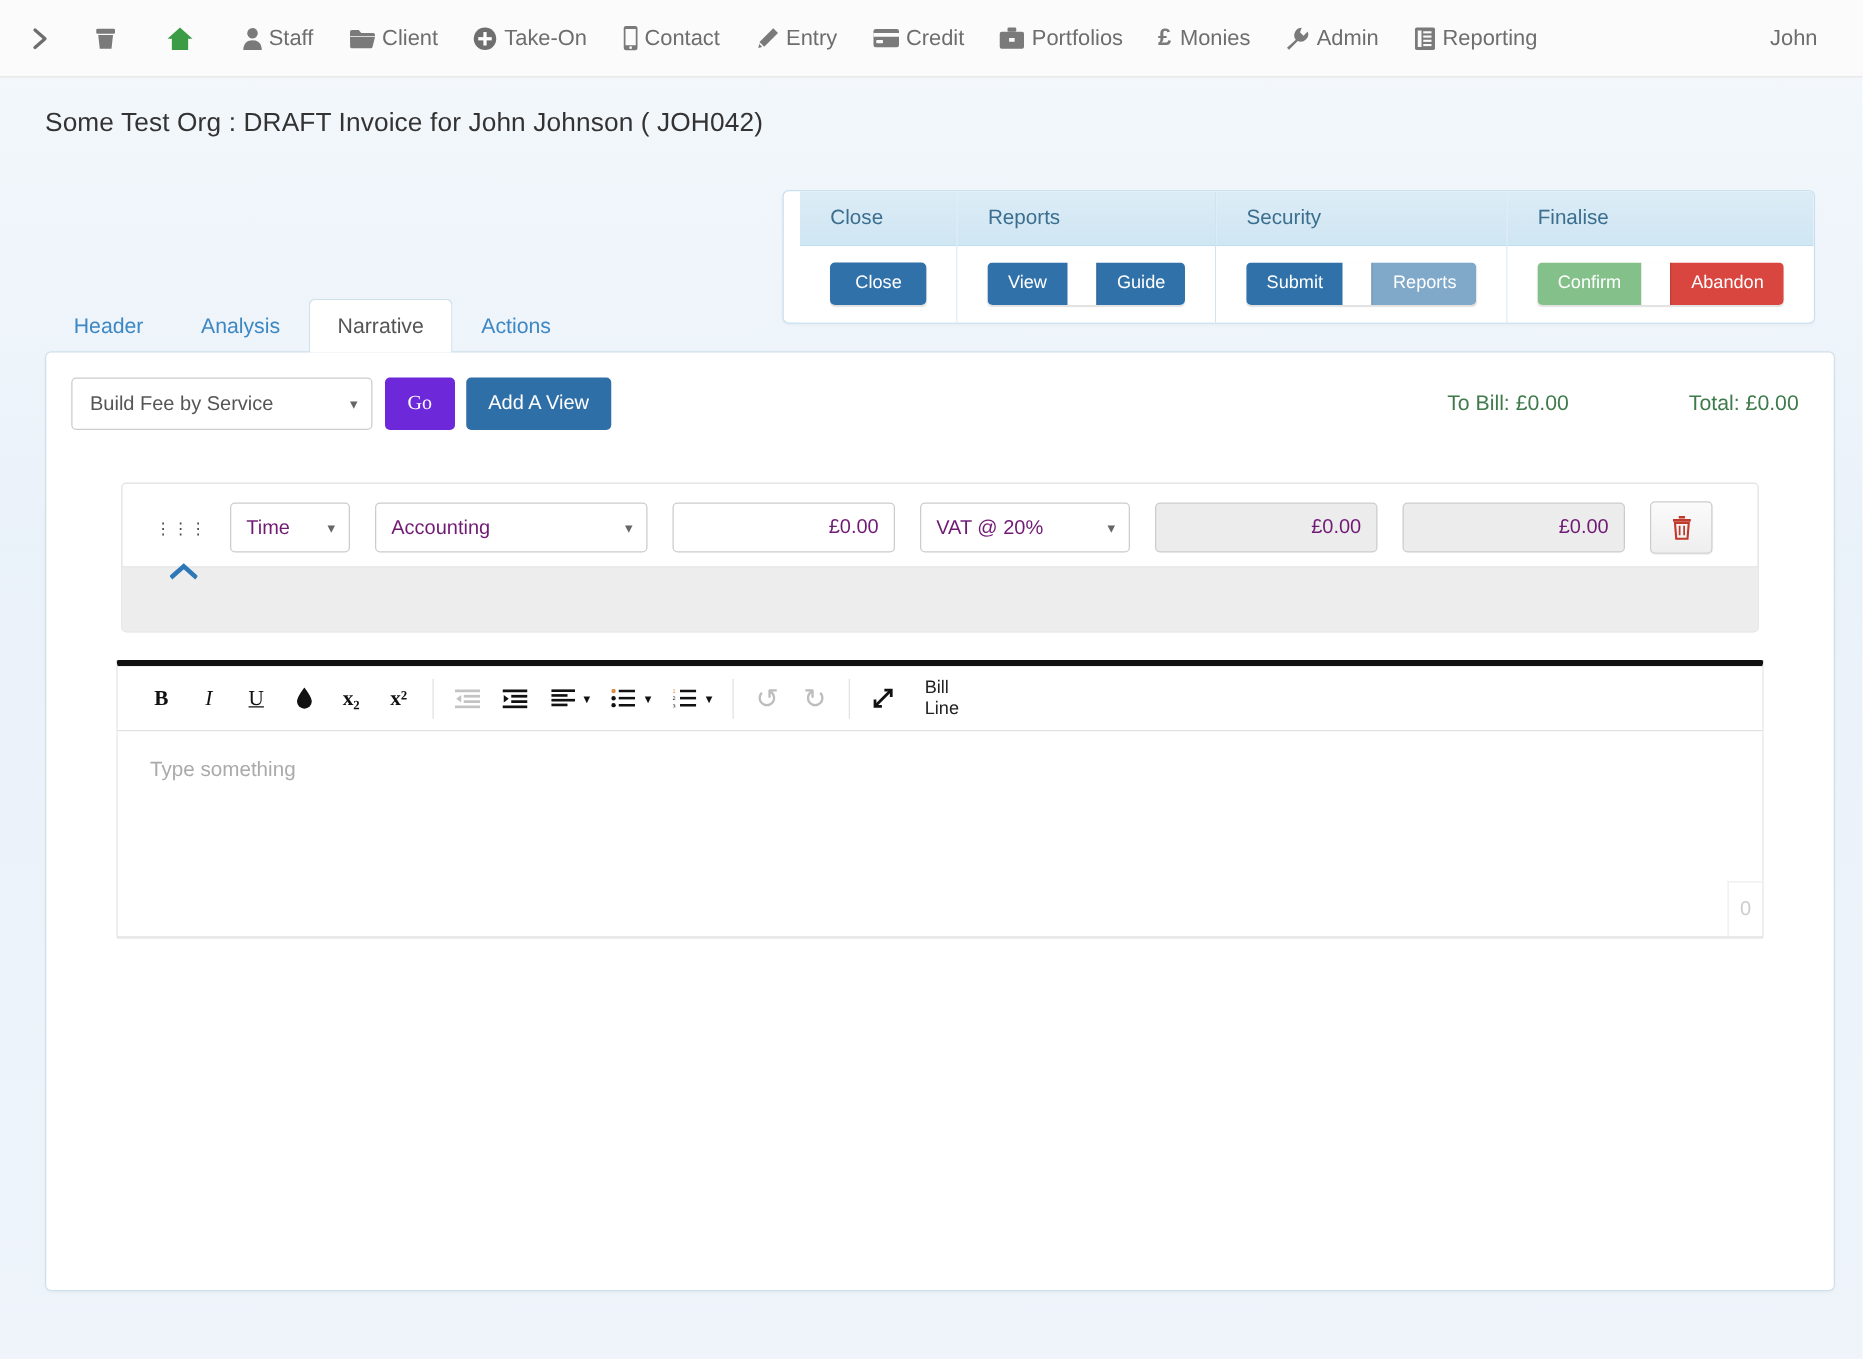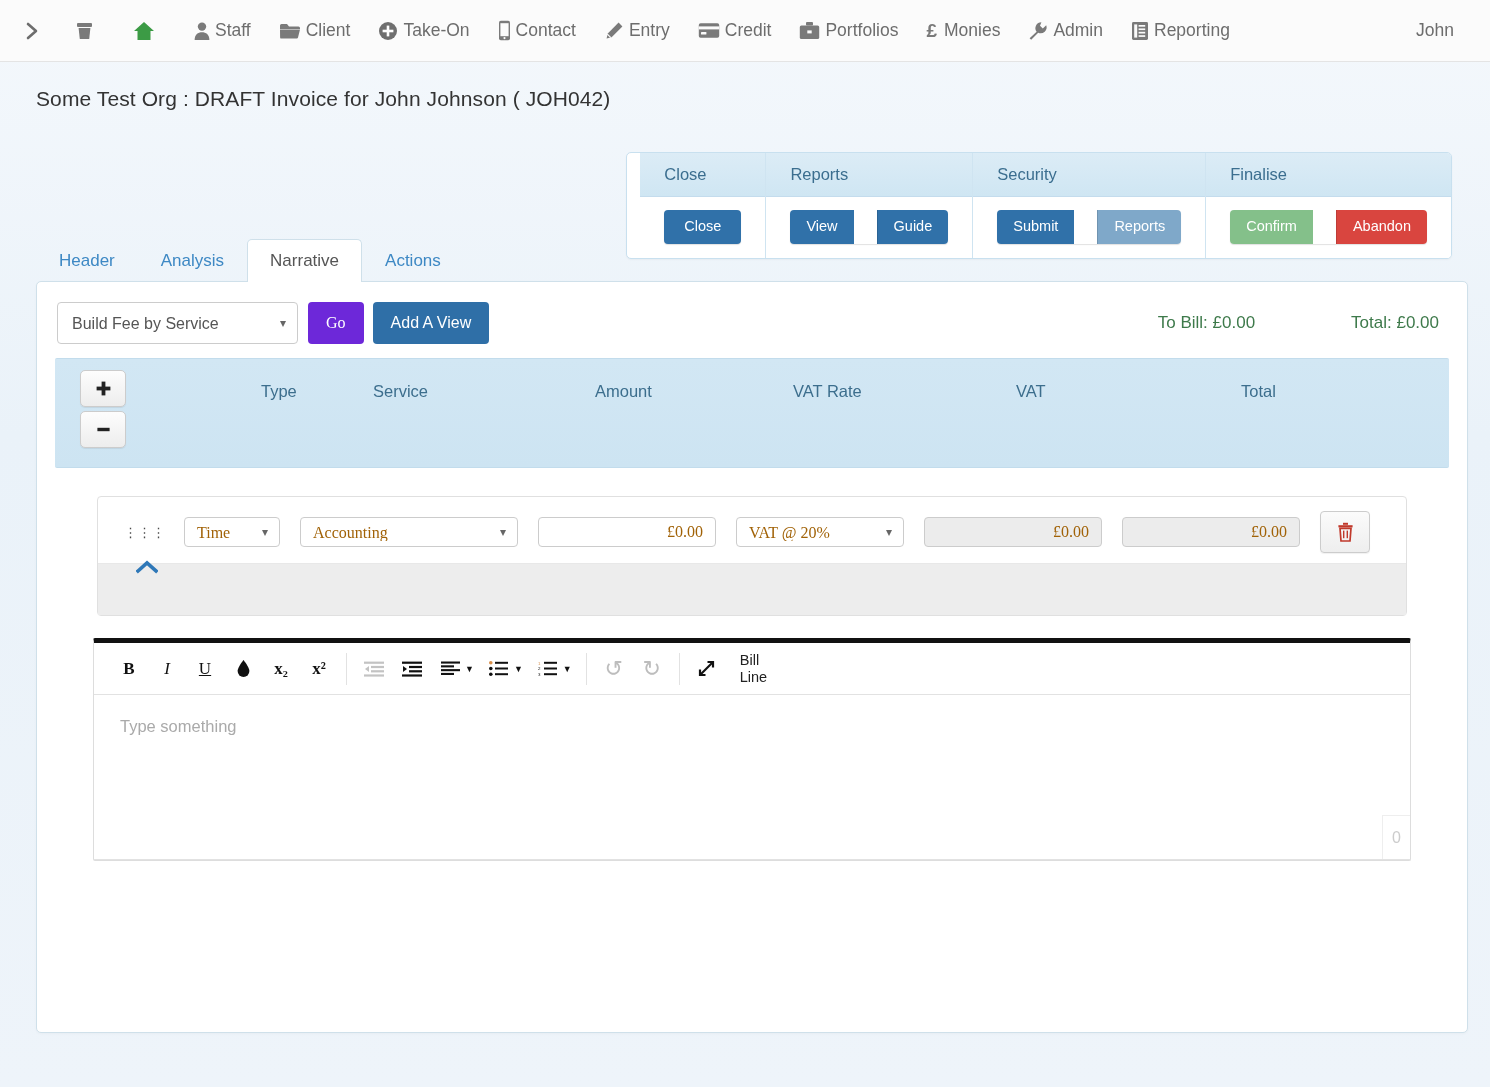--- a/index.html
+++ b/index.html
@@ -267,26 +267,26 @@
     color: #4a4a4a; font-size: 13px; letter-spacing: 1px;
     line-height: 5px; margin-left: 10px; width: 20px;
     cursor: grab;
   }
   .dots span { display: block; }
   .chev-up {
     position: absolute; left: 22px; top: 30px;
     color: #3178b8; font-size: 18px; cursor: pointer; line-height: 1;
   }
   .fld {
-    height: 30px;
+    height: 40px;
     border: 1px solid #cccccc;
     border-radius: 4px;
     font-size: 16px;
-    color: #a16207;
-    font-family: Liberation Serif, serif;
+    color: #701a75;
+    font-family: Liberation Sans, sans-serif;
     background: #fff;
     padding: 0 12px;
   }
   .fld.ro { background: #ececec; }
   .fld.num { text-align: right; }
   .sel-sm { width: 96px; padding-right: 26px; }
   .sel-md { width: 218px; padding-right: 26px; }
   .sel-vat { width: 168px; padding-right: 26px; }
   .sel-native {
     appearance: none; -webkit-appearance: none;
@@ -564,41 +564,20 @@
     </span>
     <button class="btn-go">Go</button>
     <button class="btn-addline">Add A View</button>
 
     <div class="totals">
       <span class="total-chunk">To Bill: £0.00</span>
       <span class="total-chunk">Total: £0.00</span>
     </div>
   </div>
 
-  <div class="thead">
-    <div class="plusminus">
-      <div class="pm-btn">
-        <svg class="ico" width="17" height="17" viewBox="0 0 17 17">
-            <rect x="6.6" y="1.6" width="3.8" height="13.8" fill="#222"></rect>
-            <rect x="1.6" y="6.6" width="13.8" height="3.8" fill="#222"></rect>
-          </svg>
-      </div>
-      <div class="pm-btn">
-        <svg class="ico" width="17" height="17" viewBox="0 0 17 17">
-            <rect x="2.4" y="6.8" width="12.2" height="3.4" fill="#222"></rect>
-          </svg>
-      </div>
-    </div>
-    <div class="th" style="left:206px;">Type</div>
-    <div class="th" style="left:318px;">Service</div>
-    <div class="th" style="left:540px;">Amount</div>
-    <div class="th" style="left:738px;">VAT Rate</div>
-    <div class="th" style="left:961px;">VAT</div>
-    <div class="th" style="left:1186px;">Total</div>
-  </div>
 
   <div class="lines">
     <div class="line-card">
       <div class="line-row">
 
         <div class="drag-col">
           <div class="dots">
             <span>⋮⋮⋮</span>
           </div>
           <div class="chev-up">

